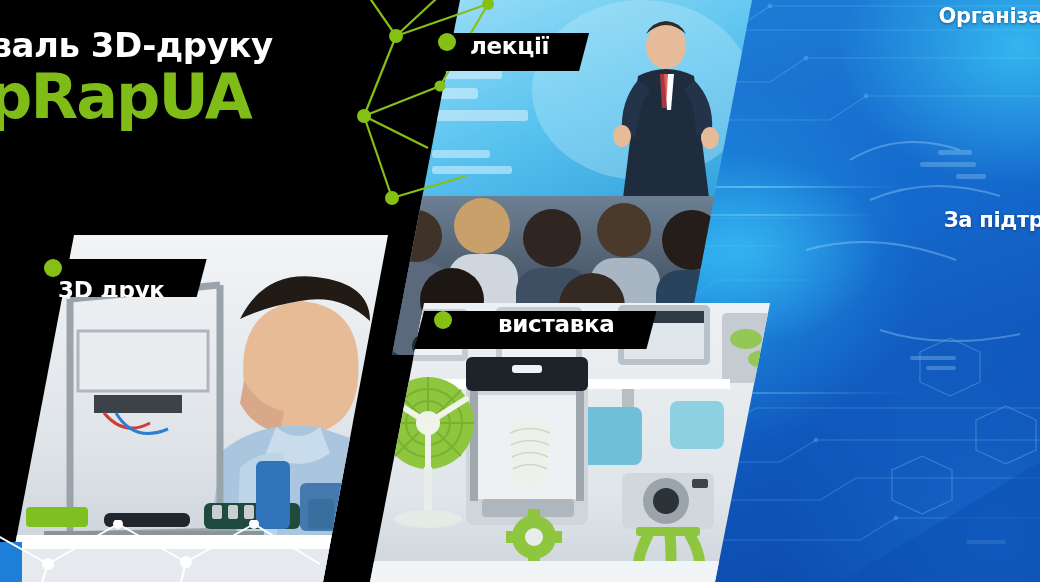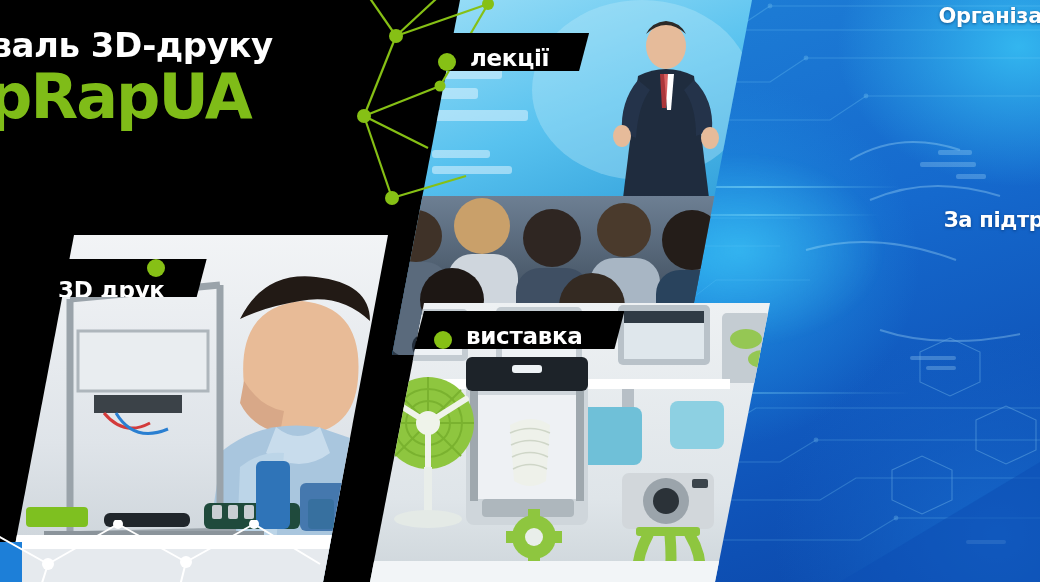--- a/index.html
+++ b/index.html
@@ -70,28 +70,28 @@
     clip-path:polygon(66px 0,380px 0,315px 347px,0 347px);
   }
   
   #panel-expo{
     left:370px;top:303px;width:400px;height:279px;z-index:13;
     clip-path:polygon(54px 0,400px 0,345px 279px,0 279px);
   }
 
   
   .banner{
-    position:absolute;z-index:30;height:38px;background:#000;display:flex;align-items:flex-end;
+    position:absolute;z-index:30;height:38px;background:#000;display:flex;align-items:flex-start;
     padding:0 30px 0 20px;
   }
   .banner .dot{width:18px;height:18px;border-radius:50%;background:#86c015;flex:0 0 18px;}
   .banner .btxt{color:#fff;font-size:23px;font-weight:700;margin-left:14px;white-space:nowrap;letter-spacing:-.3px;}
   #banner-lectures{left:418px;top:33px;clip-path:polygon(10px 0,100% 0,calc(100% - 10px) 100%,0 100%);padding-right:40px;}
   #banner-print{left:24px;top:259px;clip-path:polygon(10px 0,100% 0,calc(100% - 10px) 100%,0 100%);padding-right:42px;flex-direction:column;}
-  #banner-expo{left:414px;top:311px;clip-path:polygon(10px 0,100% 0,calc(100% - 10px) 100%,0 100%);padding-right:42px;}
+  #banner-expo{left:414px;top:311px;clip-path:polygon(10px 0,100% 0,calc(100% - 10px) 100%,0 100%);padding-right:42px;gap:32px;}
 
   
   .sponsor-col{position:absolute;right:0;top:0;width:190px;height:582px;z-index:40;}
   .sp-head{
     color:#fff;font-size:21px;font-weight:800;text-align:right;
     white-space:nowrap;letter-spacing:-.3px;
     text-shadow:0 1px 3px rgba(0,40,90,.6);
   }
   #head-org{position:absolute;right:-14px;top:4px;}
   #head-sup{position:absolute;right:-18px;top:208px;}

